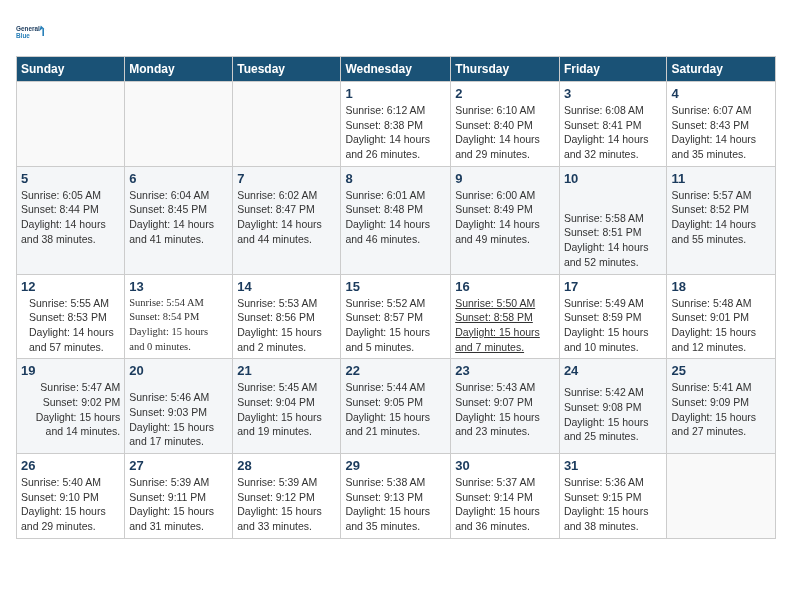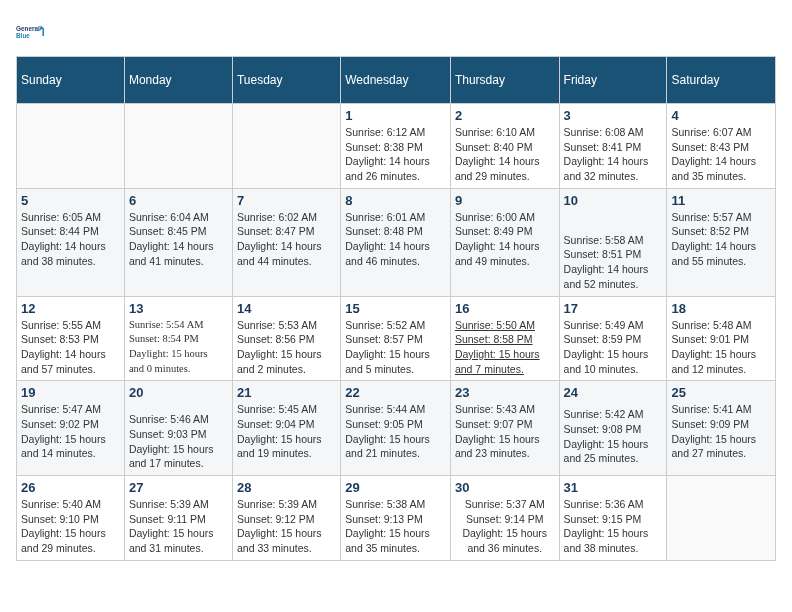--- a/index.html
+++ b/index.html
@@ -38,24 +38,24 @@
       color: #1a3a5c;
     }
     .calendar {
       width: 100%;
       border-collapse: collapse;
       font-size: 11px;
     }
     .calendar thead tr th {
       background: #1a5276;
       color: #fff;
-      padding: 16px 4px;
+      padding: 5px 4px;
       text-align: left;
       font-size: 12px;
-      font-weight: normal;
+      font-weight: bold;
       border: 1px solid #ccc;
     }
     .calendar tbody tr td {
       vertical-align: top;
       border: 1px solid #ccc;
       padding: 4px;
       width: 113px;
       min-height: 80px;
       background: #fff;
     }
@@ -188,21 +188,21 @@
           <span class="day-num">11</span>
           <div class="day-info" style="white-space: pre-line;">Sunrise: 5:57 AM
 Sunset: 8:52 PM
 Daylight: 14 hours
 and 55 minutes.</div>
         </td>
       </tr>
       <tr>
         <td>
           <span class="day-num">12</span>
-          <div class="day-info" style="white-space: pre-line;">Sunrise: 5:55 AM
+          <div class="day-info" style="white-space: pre-line; margin-left: 8px;">Sunrise: 5:55 AM
 Sunset: 8:53 PM
 Daylight: 14 hours
 and 57 minutes.</div>
         </td>
         <td>
           <span class="day-num">13</span>
           <div class="day-info" style="white-space: pre-line; font-family: Liberation Serif, serif;">Sunrise: 5:54 AM
 Sunset: 8:54 PM
 Daylight: 15 hours
 and 0 minutes.</div>
@@ -239,21 +239,21 @@
           <span class="day-num">18</span>
           <div class="day-info" style="white-space: pre-line;">Sunrise: 5:48 AM
 Sunset: 9:01 PM
 Daylight: 15 hours
 and 12 minutes.</div>
         </td>
       </tr>
       <tr>
         <td>
           <span class="day-num">19</span>
-          <div class="day-info" style="white-space: pre-line;">Sunrise: 5:47 AM
+          <div class="day-info" style="white-space: pre-line; text-align: right;">Sunrise: 5:47 AM
 Sunset: 9:02 PM
 Daylight: 15 hours
 and 14 minutes.</div>
         </td>
         <td>
           <span class="day-num">20</span>
           <div class="day-info" style="white-space: pre-line; margin-top: 12px;">Sunrise: 5:46 AM
 Sunset: 9:03 PM
 Daylight: 15 hours
 and 17 minutes.</div>
@@ -318,21 +318,21 @@
         </td>
         <td>
           <span class="day-num">29</span>
           <div class="day-info" style="white-space: pre-line;">Sunrise: 5:38 AM
 Sunset: 9:13 PM
 Daylight: 15 hours
 and 35 minutes.</div>
         </td>
         <td>
           <span class="day-num">30</span>
-          <div class="day-info" style="white-space: pre-line; text-align: center;">Sunrise: 5:37 AM
+          <div class="day-info" style="white-space: pre-line;">Sunrise: 5:37 AM
 Sunset: 9:14 PM
 Daylight: 15 hours
 and 36 minutes.</div>
         </td>
         <td>
           <span class="day-num">31</span>
           <div class="day-info" style="white-space: pre-line;">Sunrise: 5:36 AM
 Sunset: 9:15 PM
 Daylight: 15 hours
 and 38 minutes.</div>

